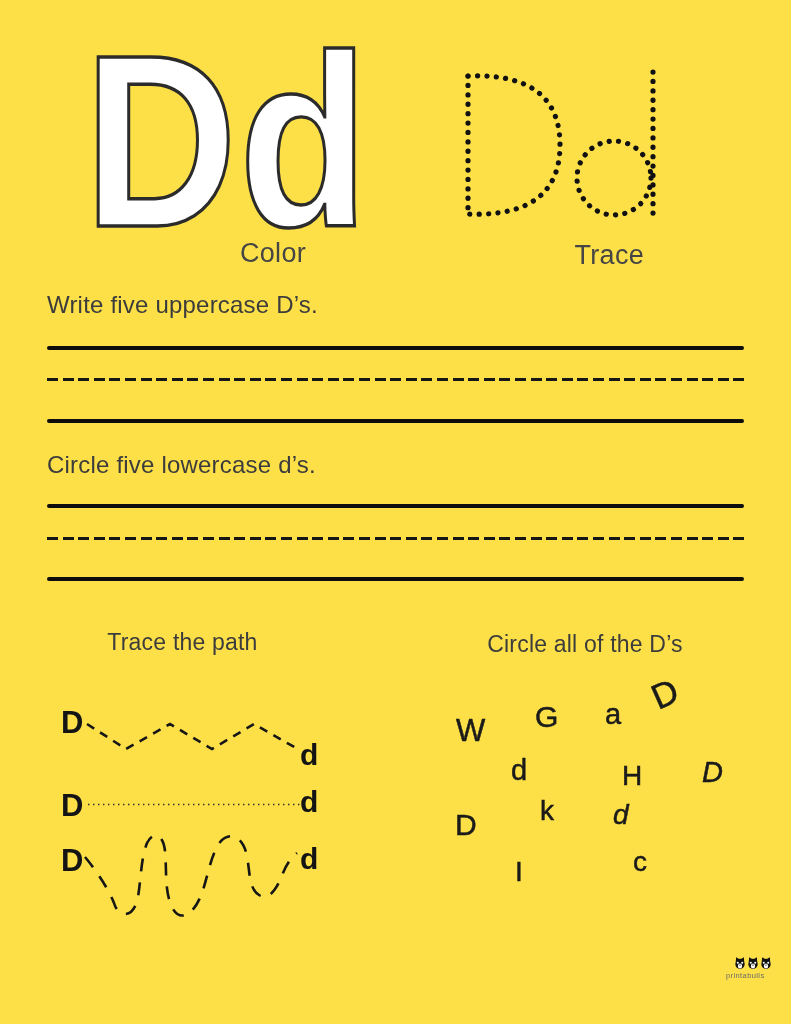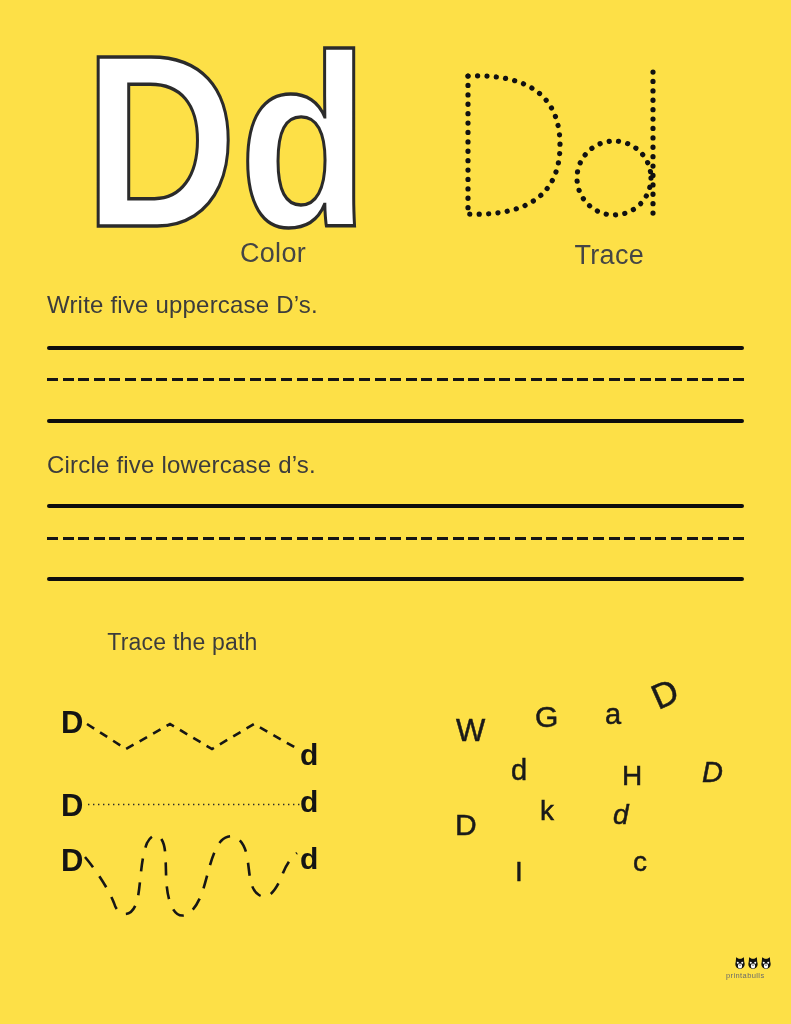--- a/index.html
+++ b/index.html
@@ -99,20 +99,21 @@
 
   <span class="abs row-letter" style="left:61px;top:845px;font-size:31px">D</span>
   <svg class="abs" style="left:82px;top:827px" width="220" height="97" viewBox="0 0 220 97">
     <path d="M 3 30 C 13 42 25 59 32 76 C 36 90 50 92 55 74 C 59 59 58 34 65 16
              C 71 4 81 6 83 24 C 85 44 82 66 91 82 C 98 94 111 90 120 66
              C 126 49 129 26 139 14 C 149 4 161 10 165 29 C 168 46 167 62 177 68
              C 187 74 195 62 201 46 C 205 36 210 30 215 26" fill="none" stroke="#161616" stroke-width="2.6" stroke-dasharray="13 11"></path>
   </svg>
   <span class="abs row-letter" style="left:300px;top:844px;font-size:30px">d</span>
 
+  <div id="circle-title" class="abs activity-title">Circle all of the D’s</div>
   <div id="circle-letters" class="abs">
       <span class="circle-letter" style="left: 222px; top: 16px; font-size: 35px; transform: rotate(-24deg);">D</span>
       <span class="circle-letter" style="left: 105px; top: 42px; font-size: 30px;">G</span>
       <span class="circle-letter" style="left: 175px; top: 40px; font-size: 29px;">a</span>
       <span class="circle-letter" style="left: 26px; top: 55px; font-size: 31px;">W</span>
       <span class="circle-letter" style="left: 81px; top: 96px; font-size: 29px;">d</span>
       <span class="circle-letter" style="left: 192px; top: 102px; font-size: 28px;">H</span>
       <span class="circle-letter" style="left: 272px; top: 98px; font-size: 29px; font-style: italic;">D</span>
       <span class="circle-letter" style="left: 110px; top: 137px; font-size: 28px;">k</span>
       <span class="circle-letter" style="left: 183px; top: 141px; font-size: 28px; font-style: italic;">d</span>

